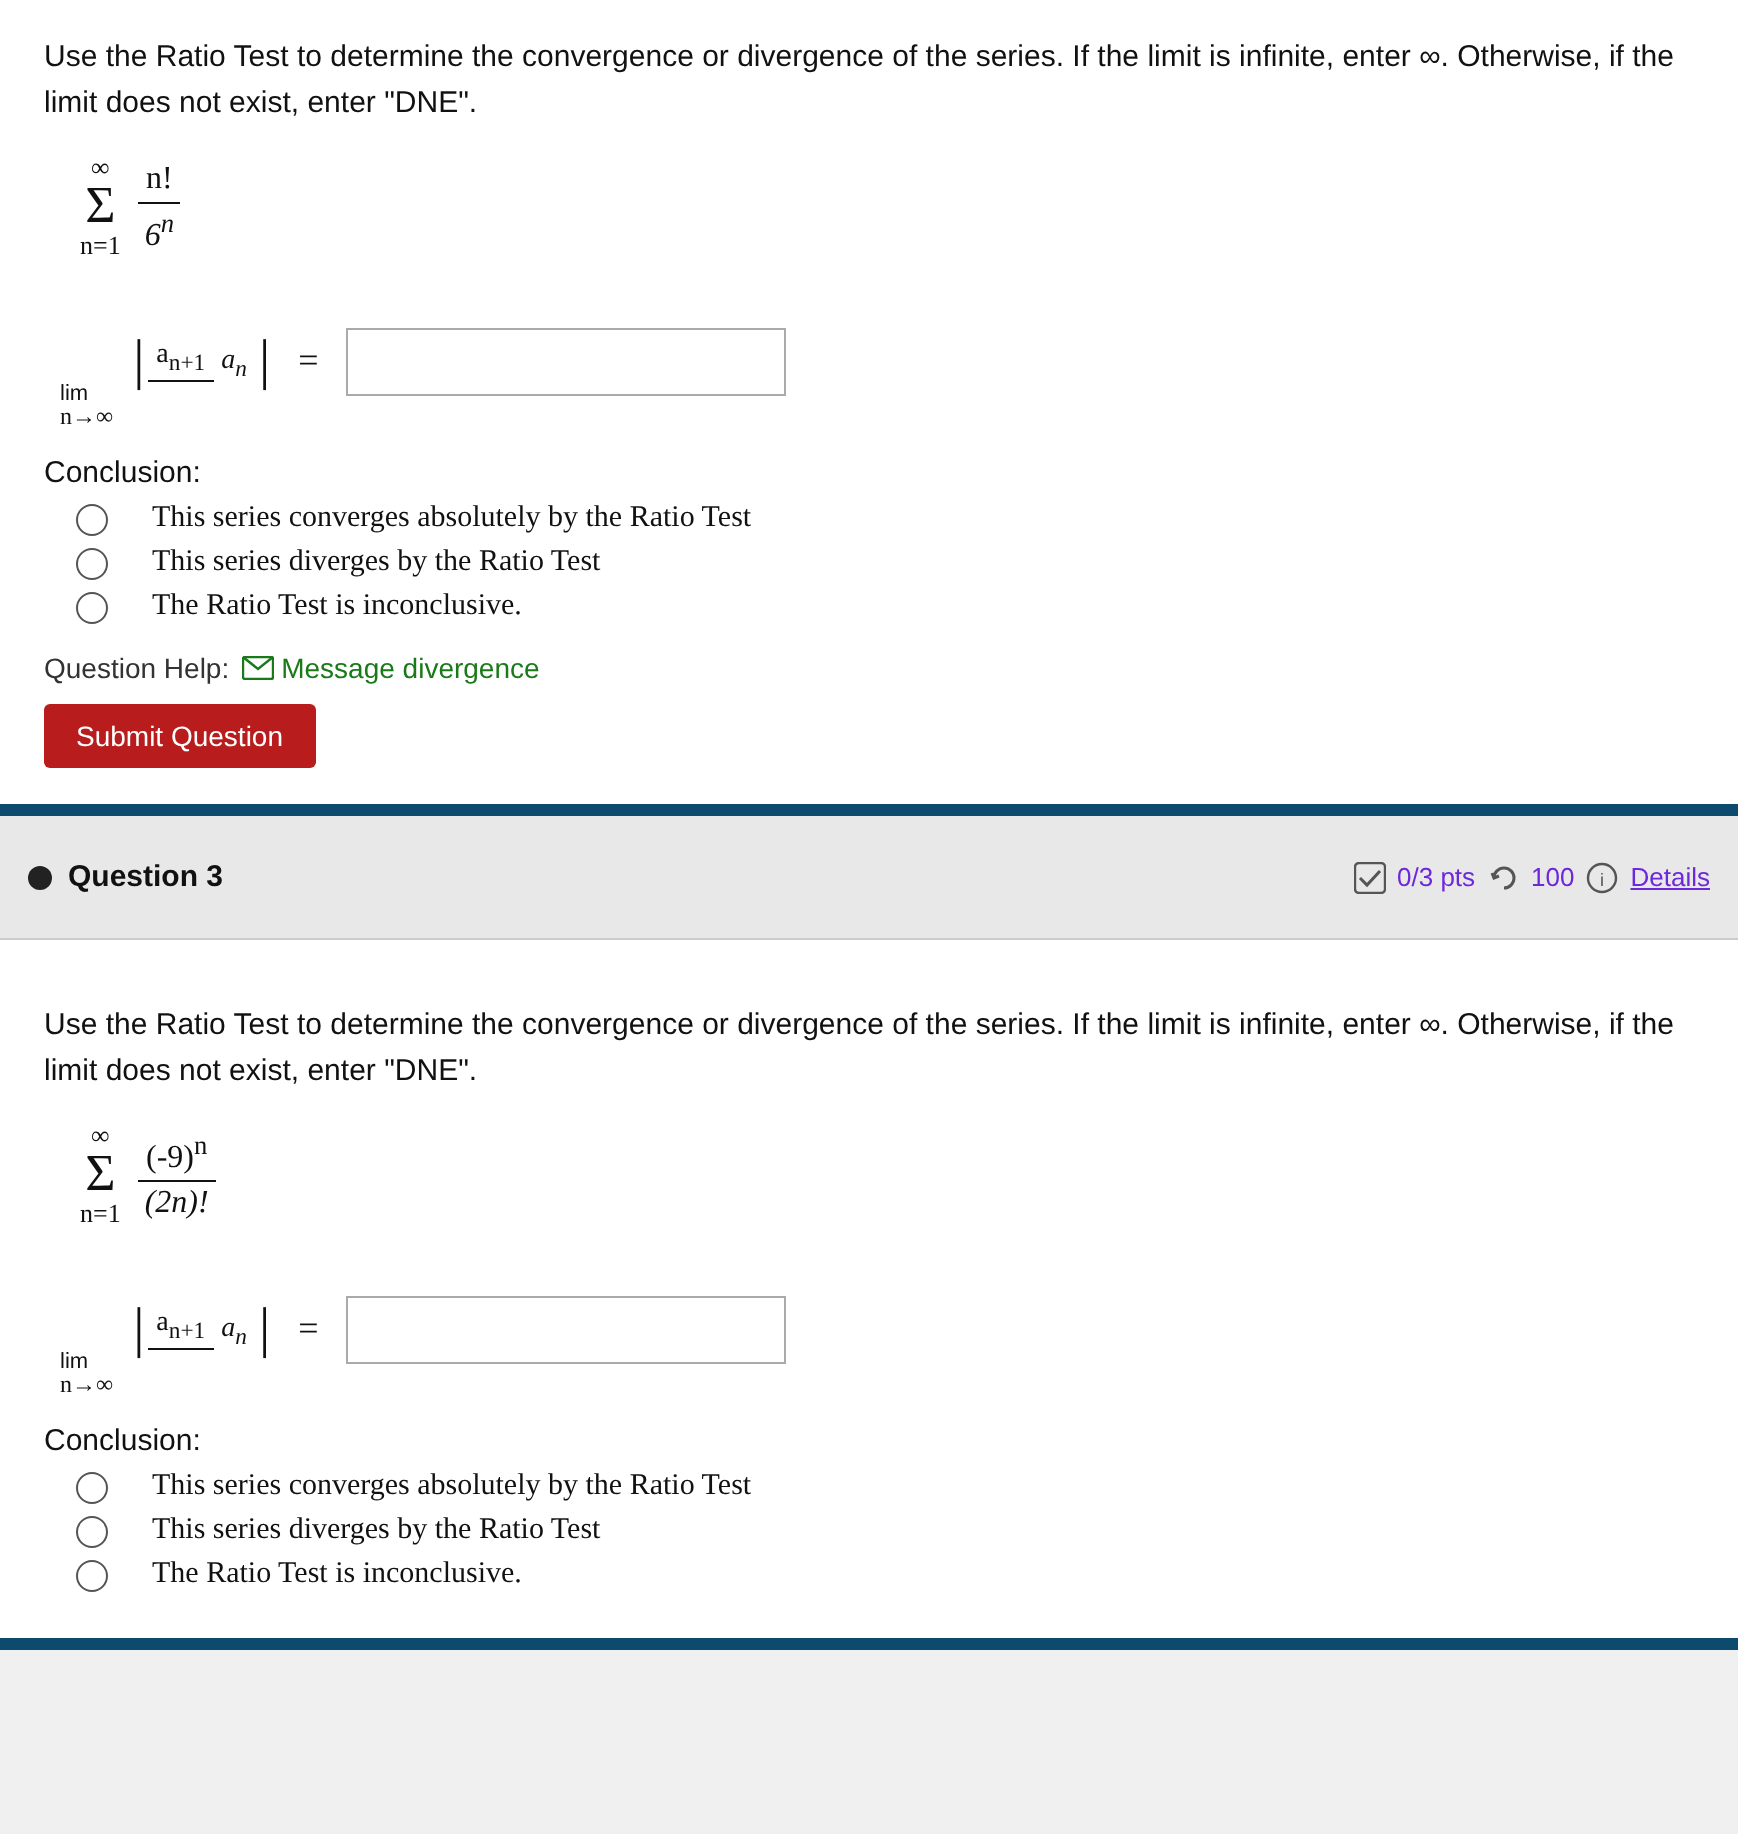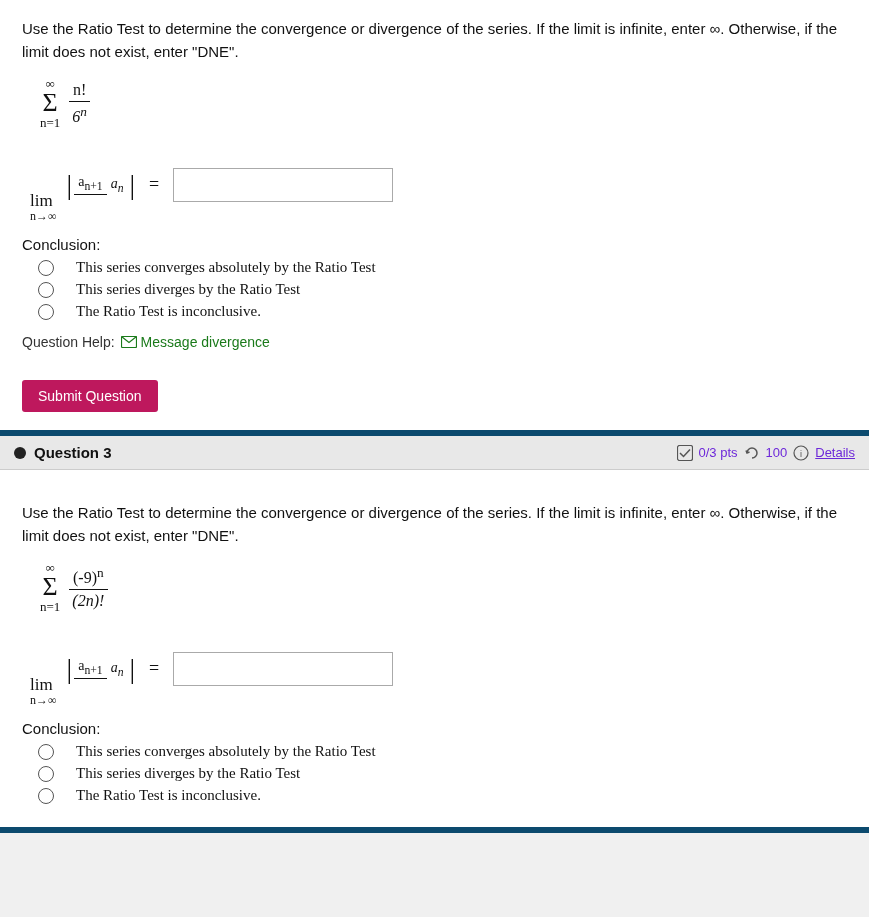--- a/index.html
+++ b/index.html
@@ -17,21 +17,21 @@
     }
     .question-block {
       padding: 18px 22px 18px 22px;
       border-bottom: 6px solid #0c4a6e;
     }
     .question-header {
       display: flex;
       align-items: center;
       justify-content: space-between;
       background: #e8e8e8;
-      padding: 8px 14px;
+      padding: 22px 14px;
       margin-bottom: 14px;
       border-bottom: 1px solid #ccc;
     }
     .question-header-left {
       display: flex;
       align-items: center;
       gap: 8px;
     }
     .bullet-dot {
       width: 12px;
@@ -100,22 +100,22 @@
       align-items: center;
       gap: 10px;
       margin: 12px 0 12px 8px;
     }
     .lim-block {
       display: flex;
       flex-direction: column;
       align-items: flex-start;
     }
     .lim-text {
-      font-size: 17px;
-      font-family: Liberation Serif, serif;
+      font-size: 11px;
+      font-family: Liberation Sans, sans-serif;
       margin-top: 46px;
     }
     .lim-sub {
       font-size: 12px;
       font-family: 'Times New Roman', serif;
       margin-top: -2px;
     }
     .abs-frac-container {
       display: flex;
       align-items: center;
@@ -184,29 +184,29 @@
       color: #333;
     }
     .message-link {
       color: #1a7a1a;
       text-decoration: none;
       display: flex;
       align-items: center;
       gap: 4px;
     }
     .submit-btn {
-      background: #be185d;
+      background: #b91c1c;
       color: #fff;
       border: none;
       padding: 8px 16px;
       font-size: 14px;
       font-family: Arial, sans-serif;
       cursor: pointer;
       border-radius: 3px;
-      margin-top: 20px;
+      margin-top: 0;
     }
   </style>
 </head>
 <body>
 
 <div class="page-container">
 
   <div class="question-block">
     <p class="instructions-text">Use the Ratio Test to determine the convergence or divergence of the series. If the limit is infinite, enter ∞. Otherwise, if the limit does not exist, enter "DNE".</p>
 

